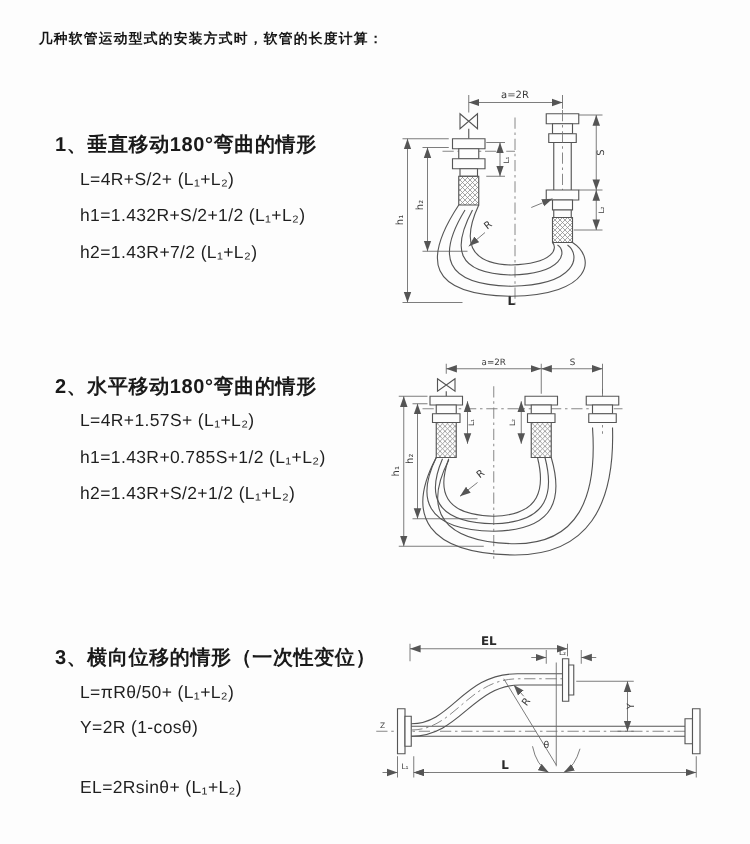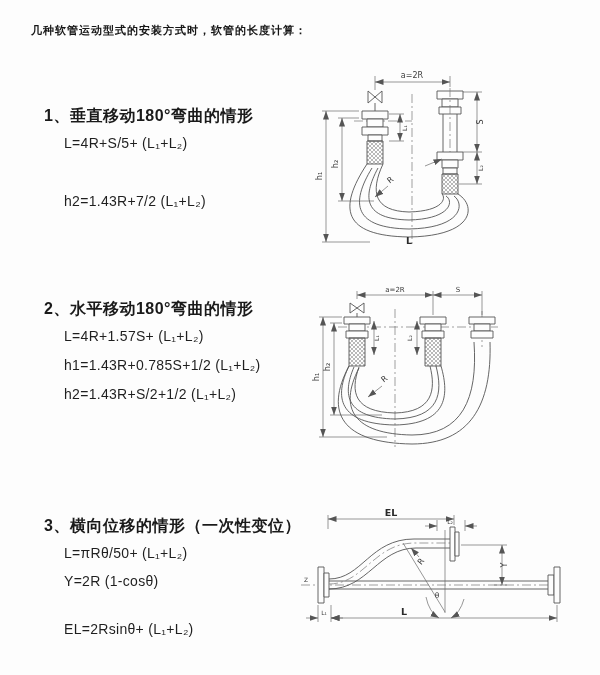--- a/index.html
+++ b/index.html
@@ -21,21 +21,22 @@
   .dlabel.tiny{font-size:6px;}
 </style>
 </head>
 <body>
 
 <div class="page">
 
   <div class="title">几种软管运动型式的安装方式时，软管的长度计算：</div>
 
   <div class="heading" style="left:44px;top:106px">1、垂直移动180°弯曲的情形</div>
-  <div class="formula" style="left:64px;top:135px">L=4R+S/5+ (L₁+L₂)</div>
+  <div class="formula" style="left:64px;top:135px">L=4R+S/2+ (L₁+L₂)</div>
+  <div class="formula" style="left:64px;top:164px">h1=1.432R+S/2+1/2 (L₁+L₂)</div>
   <div class="formula" style="left:64px;top:193px">h2=1.43R+7/2 (L₁+L₂)</div>
 
   <div class="heading" style="left:44px;top:299px">2、水平移动180°弯曲的情形</div>
   <div class="formula" style="left:64px;top:328px">L=4R+1.57S+ (L₁+L₂)</div>
   <div class="formula" style="left:64px;top:357px">h1=1.43R+0.785S+1/2 (L₁+L₂)</div>
   <div class="formula" style="left:64px;top:386px">h2=1.43R+S/2+1/2 (L₁+L₂)</div>
 
   <div class="heading" style="left:44px;top:516px">3、横向位移的情形（一次性变位）</div>
   <div class="formula" style="left:64px;top:545px">L=πRθ/50+ (L₁+L₂)</div>
   <div class="formula" style="left:64px;top:573px">Y=2R (1-cosθ)</div>

